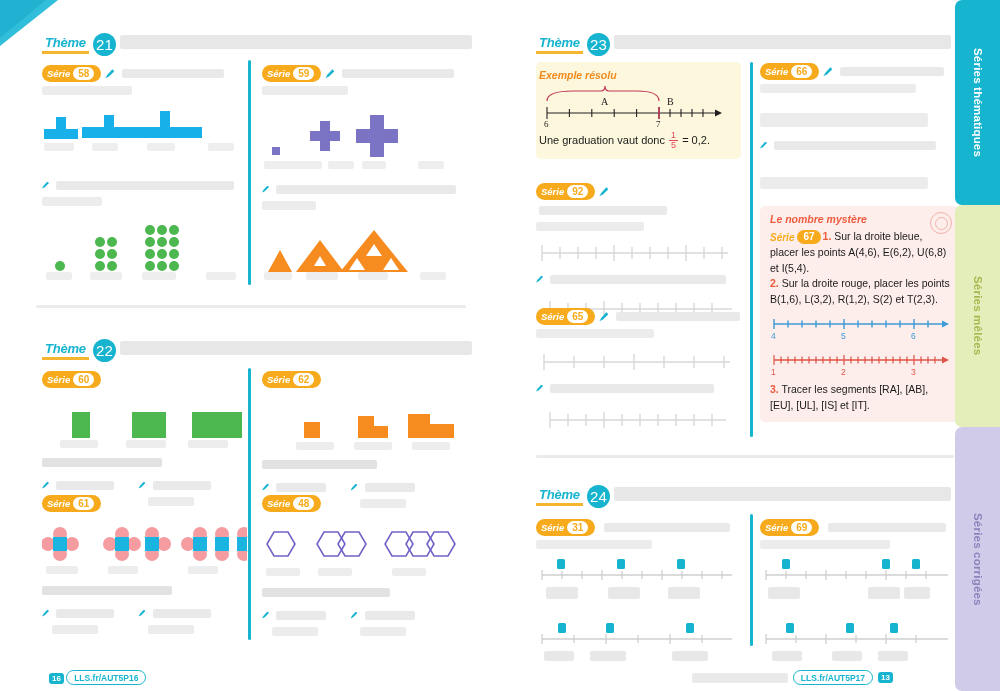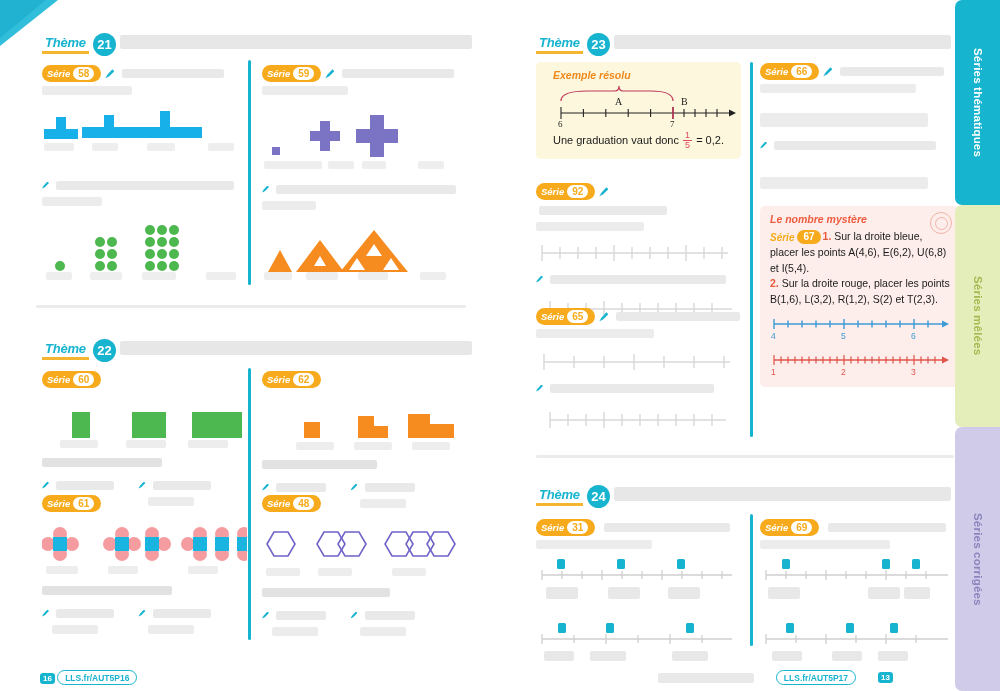--- a/index.html
+++ b/index.html
@@ -48,21 +48,21 @@
     position: absolute; left: 0; top: 0; height: 24px;
     display: flex; align-items: center; gap: 4px;
   }
   .theme-word {
     font-size: 13px; font-weight: bold; color: #17b4cf;
     font-style: italic; letter-spacing: -.2px;
     border-bottom: 3px solid #f5b52e; padding: 0 3px 1px 3px;
   }
   .theme-num {
     width: 23px; height: 23px; border-radius: 50%;
-    background: #17b4cf; color: #fff; font-size: 13px; font-weight: bold;
+    background: #17b4cf; color: #fff; font-size: 15px; font-weight: normal;
     display: flex; align-items: center; justify-content: center;
   }
   .theme-title {
     position: absolute; left: 78px; top: 3px; right: 0;
     height: 14px; border-radius: 2px;
   }
 
   
   .serie-badge {
     display: inline-flex; align-items: center; gap: 3px;
@@ -90,21 +90,21 @@
   
   .rd { display: inline-block; background: #e9e9e9; border-radius: 2px; height: 9px; vertical-align: middle; }
   .rdline { height: 9px; background: #ececec; border-radius: 2px; margin: 4px 0; }
   .rdline.dk { background: #e2e2e2; }
 
   .divider-v { position: absolute; width: 3px; background: #17b4cf; border-radius: 2px; }
   .divider-h { height: 3px; background: #ebebeb; border-radius: 2px; }
 
   
   .ex-box {
-    background: #fcf7dd; border-radius: 5px; padding: 7px 9px 8px 17px;
+    background: #fcf7dd; border-radius: 5px; padding: 7px 9px 8px 3px;
     position: relative;
   }
   .ex-title { font-size: 10.5px; font-weight: bold; color: #f08a1d; font-style: italic; margin-bottom: 4px; }
   .ex-text { font-size: 11px; color: #1a1a1a; line-height: 1.45; }
   .ex-red { color: #e04a5f; }
   .frac { display: inline-block; text-align: center; vertical-align: middle; font-size: 9px; line-height: 1.05; margin: 0 1px; }
   .frac .num { display: block; border-bottom: 1px solid #e04a5f; color: #e04a5f; padding: 0 2px;}
   .frac .den { display: block; color: #e04a5f; }
 
   
@@ -454,21 +454,21 @@
           <div class="rdline" style="width:46px;margin-left:10px;"></div>
         </div>
         <div>
           <span class="pencil-sm"></span>
           <span class="rd" style="width:50px;"></span>
           <div class="rdline" style="width:46px;margin-left:10px;"></div>
         </div>
       </div>
     </div>
 
-    <div class="footer" style="left:40px;">
+    <div class="footer" style="left:49px;">
       <span class="pagenum">16</span>
       <span class="url-pill">LLS.fr/AUT5P16</span>
     </div>
   </div>
 
   <div class="col-right">
 
     <div style="position:absolute;left:18px;top:32px;width:415px;">
       <div class="theme-head">
         <div class="theme-badge">
@@ -698,20 +698,23 @@
             <line x1="151" y1="4.5" x2="151" y2="11.5"></line>
               <line x1="158" y1="4.5" x2="158" y2="11.5"></line>
             <line x1="165" y1="4.5" x2="165" y2="11.5"></line>
           </g>
           <text x="1" y="23" font-size="8.5" fill="#e0544a" font-family="Liberation Sans, sans-serif">1</text>
           <text x="71" y="23" font-size="8.5" fill="#e0544a" font-family="Liberation Sans, sans-serif">2</text>
           <text x="141" y="23" font-size="8.5" fill="#e0544a" font-family="Liberation Sans, sans-serif">3</text>
         </svg>
       </div>
 
+      <div class="nm-text" style="margin-top:4px;">
+        <span class="nm-b">3.</span><span> Tracer les segments [RA], [AB], [EU], [UL], [IS] et [IT].</span>
+      </div>
     </div>
 
     <div class="divider-h" style="position:absolute;left:18px;top:455px;width:418px;"></div>
 
     <div style="position:absolute;left:18px;top:484px;width:415px;">
       <div class="theme-head">
         <div class="theme-badge">
           <span class="theme-word">Thème</span>
           <span class="theme-num">24</span>
         </div>
@@ -827,21 +830,21 @@
             <rect x="86" y="2" width="8" height="10" rx="1.5"></rect>
             <rect x="130" y="2" width="8" height="10" rx="1.5"></rect>
           </g>
         </svg>
         <div style="position:absolute;left:12px;top:30px;width:30px;height:10px;background:#e8e8e8;border-radius:2px;"></div>
         <div style="position:absolute;left:72px;top:30px;width:30px;height:10px;background:#e8e8e8;border-radius:2px;"></div>
         <div style="position:absolute;left:118px;top:30px;width:30px;height:10px;background:#e8e8e8;border-radius:2px;"></div>
       </div>
     </div>
 
-    <div class="footer" style="right:62px;display:flex;align-items:center;gap:22px;">
+    <div class="footer" style="right:62px;display:flex;align-items:center;gap:5px;">
       <span class="rd" style="width:96px;height:10px;"></span>
       <span class="url-pill">LLS.fr/AUT5P17</span>
       <span class="pagenum">13</span>
     </div>
   </div>
 
   <div class="tabs">
     <div class="tab tab-1">
       <span>Séries thématiques</span>
     </div>

